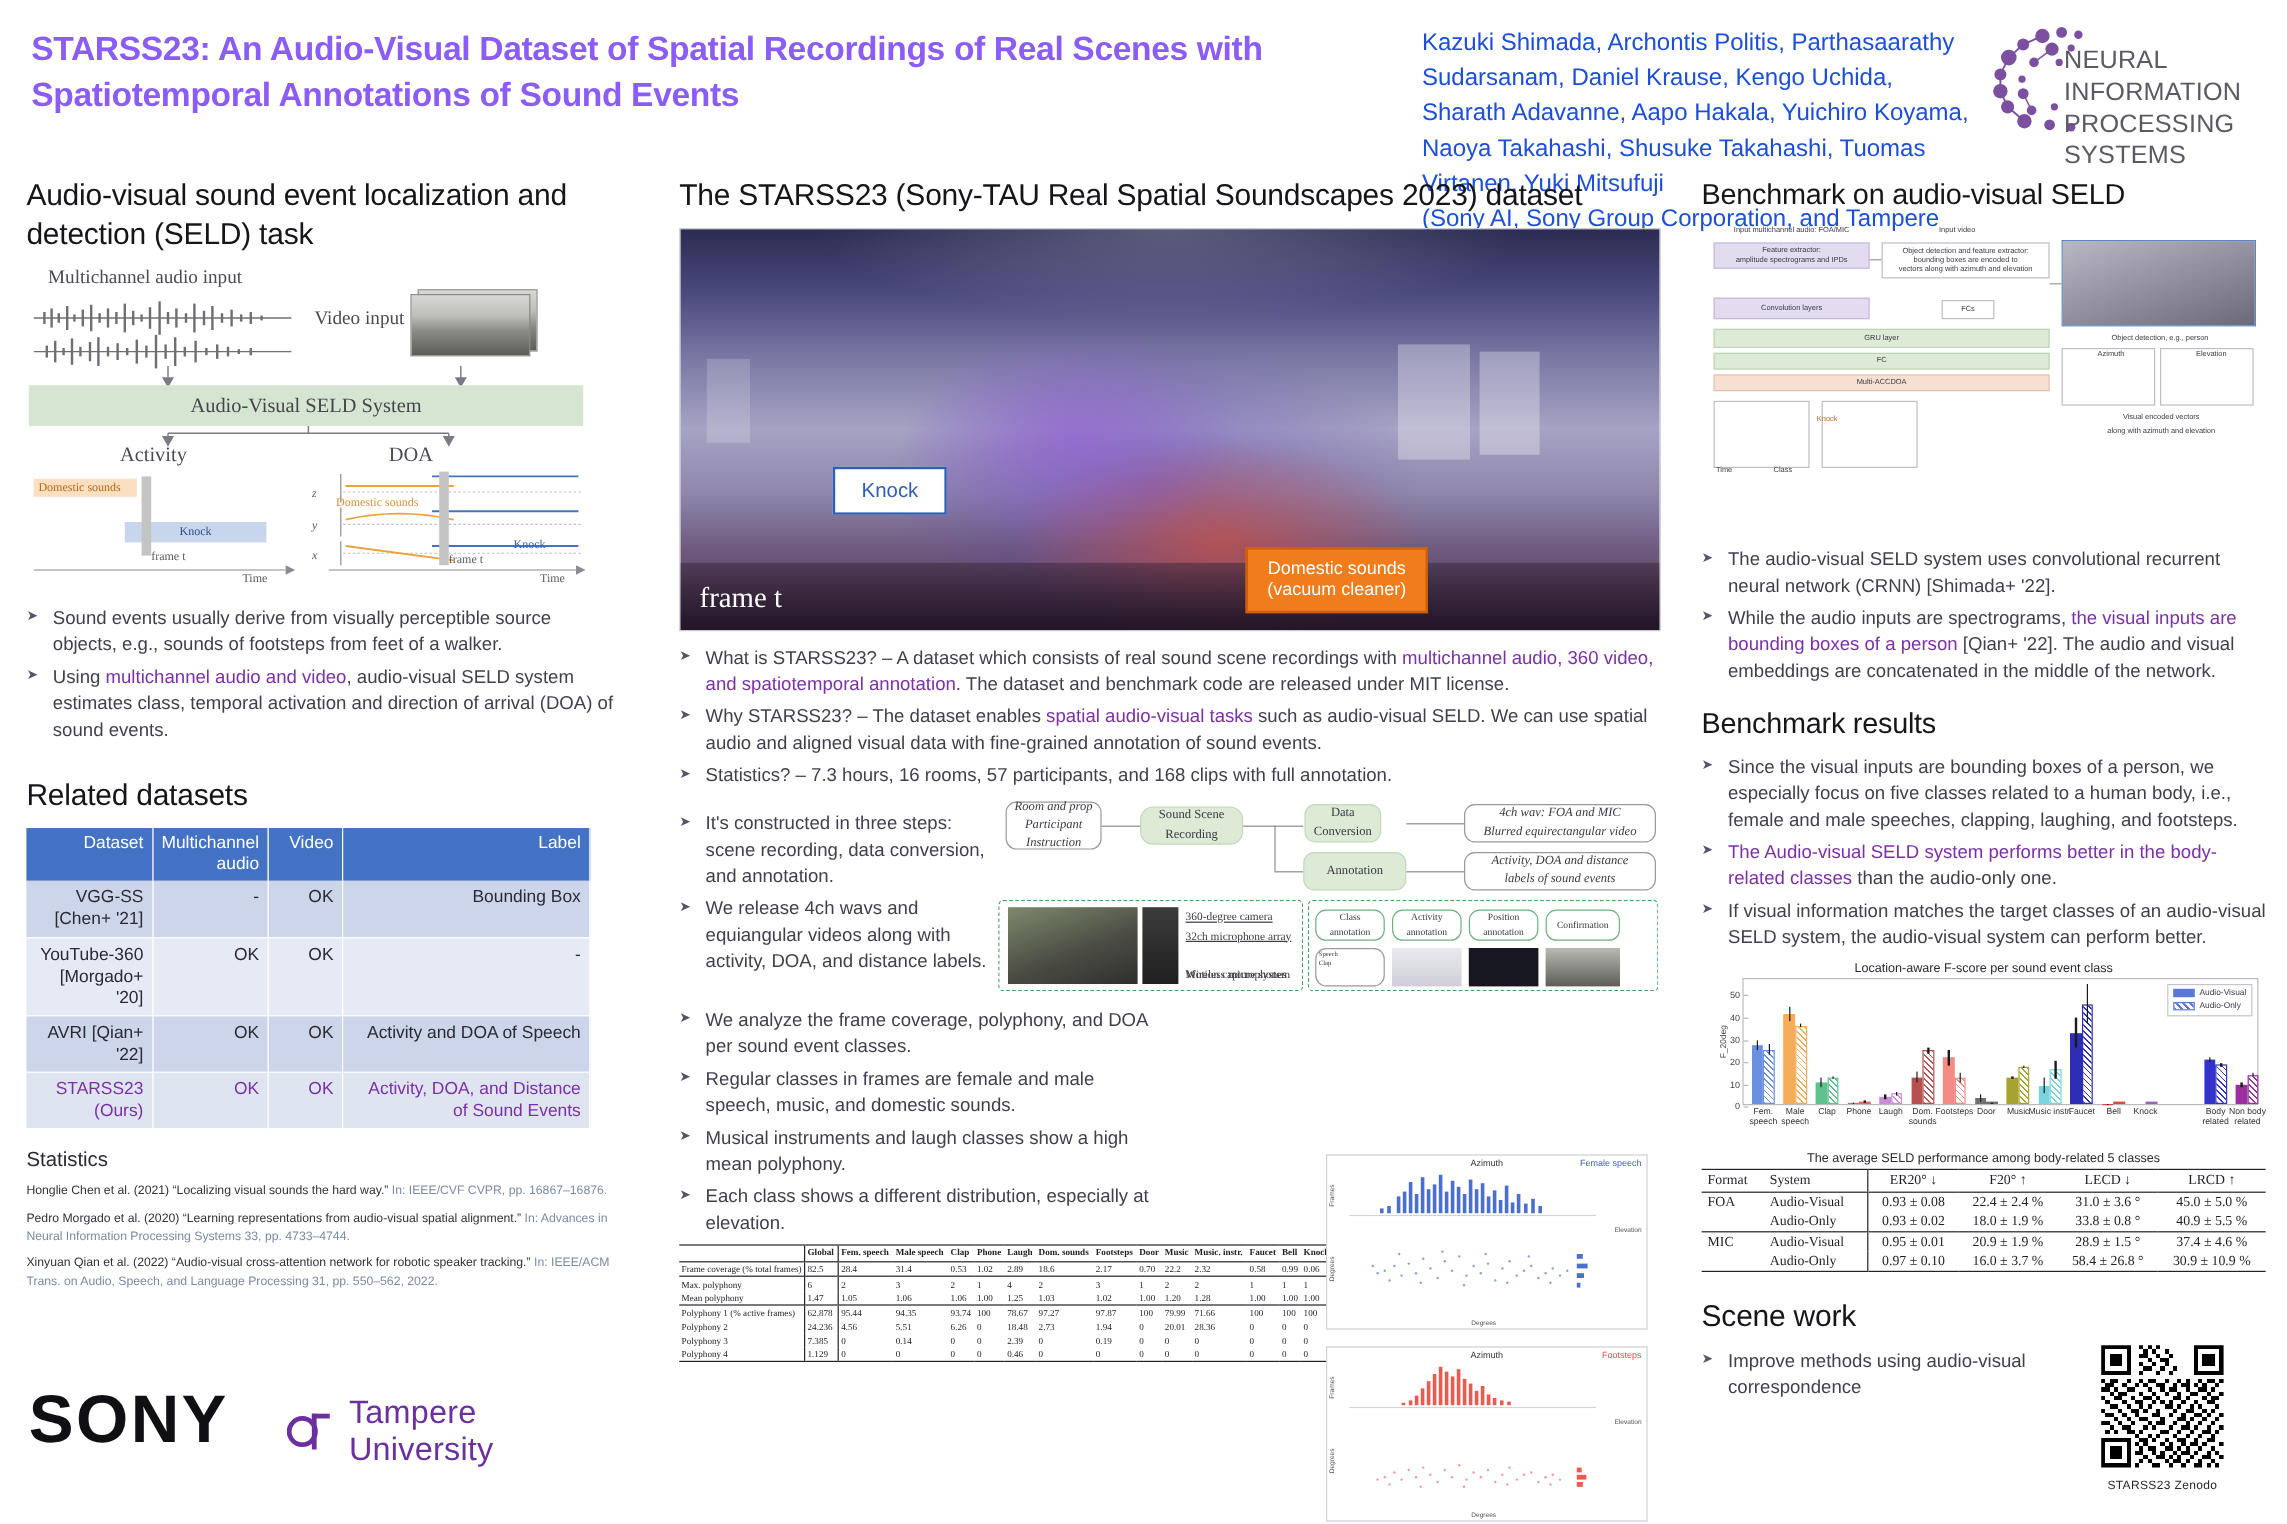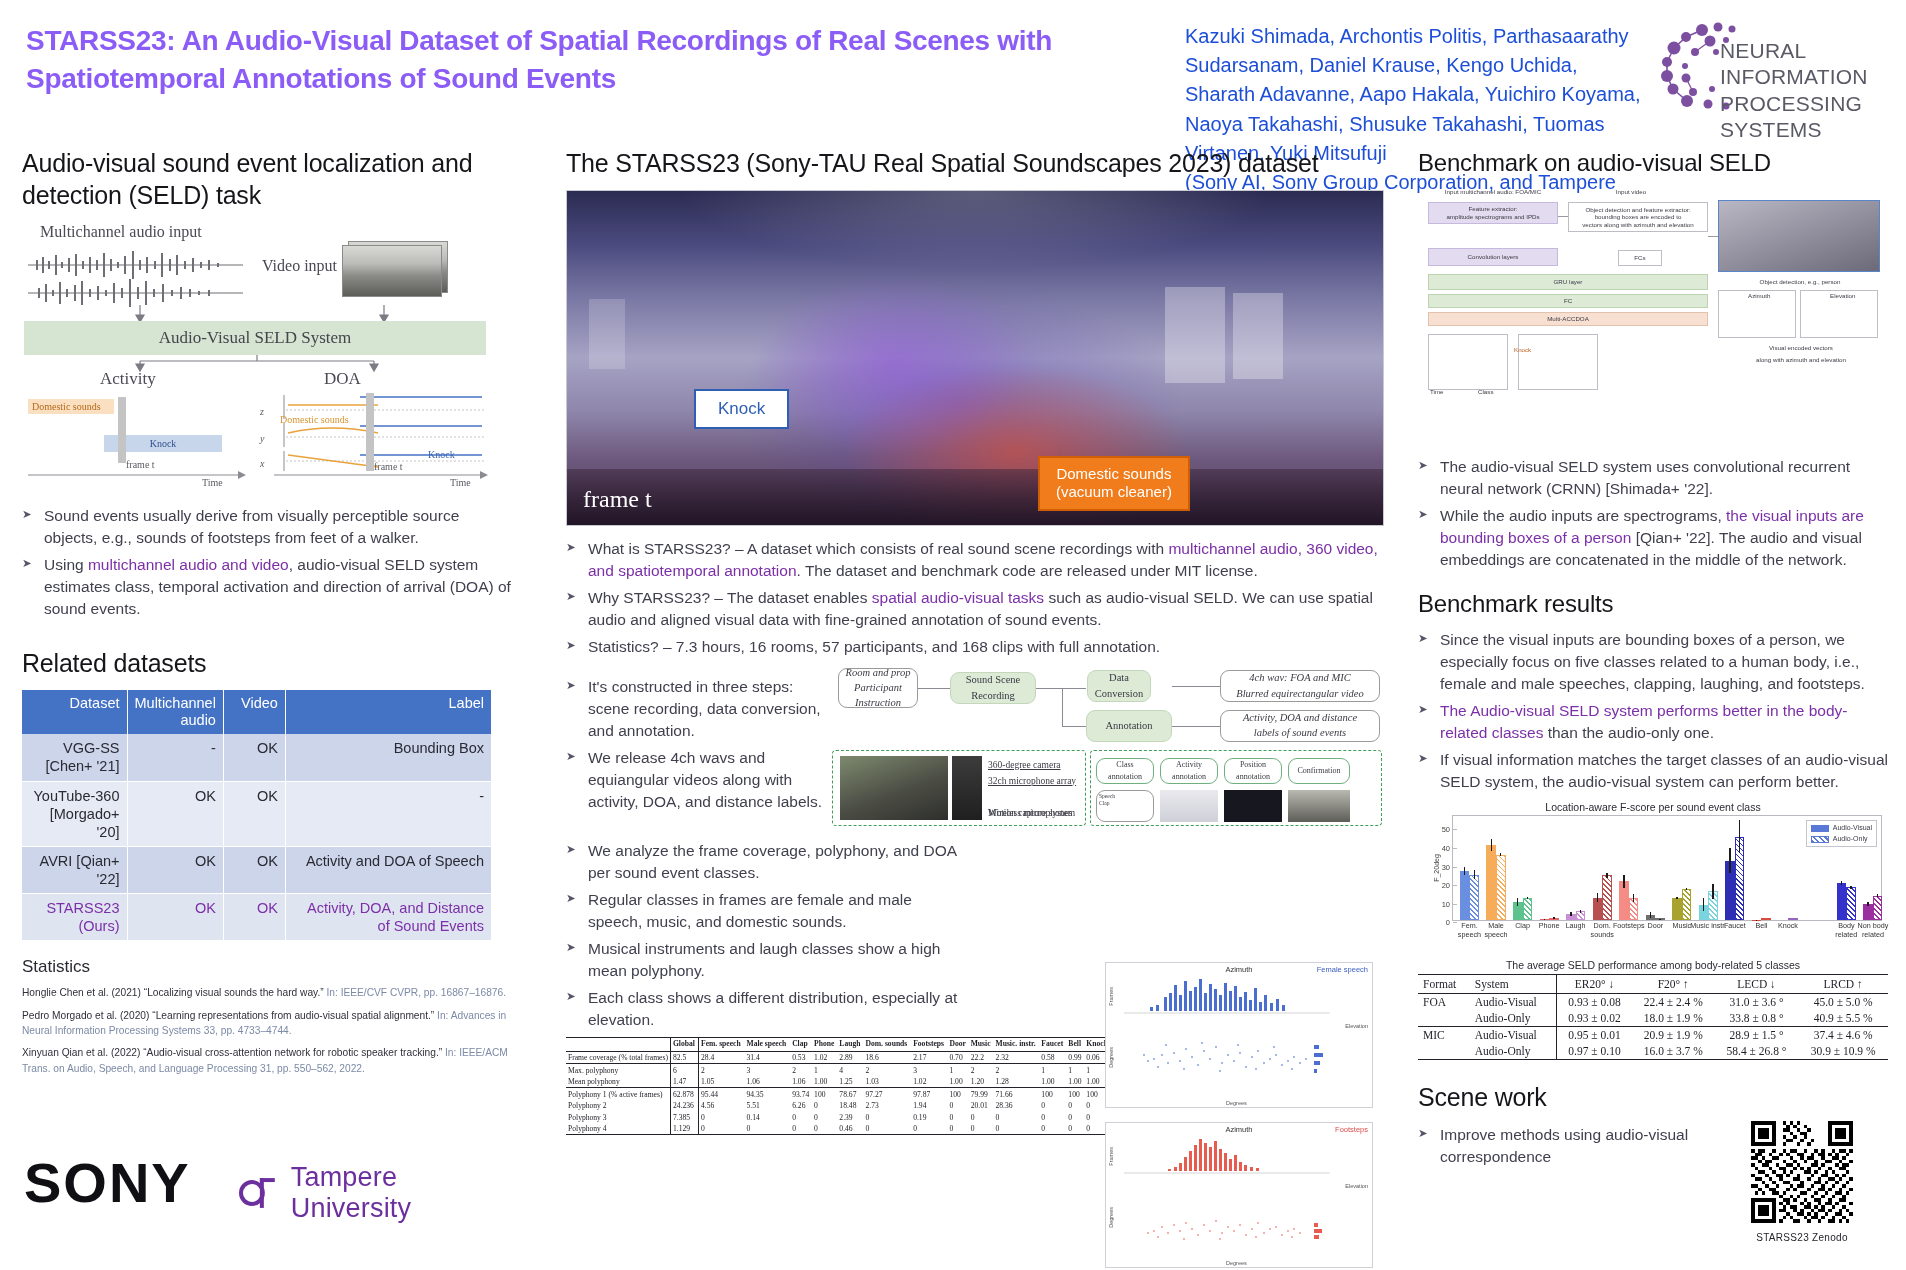--- a/index.html
+++ b/index.html
@@ -487,21 +487,21 @@
         <li>It's constructed in three steps: scene recording, data conversion, and annotation.</li>
         <li>We release 4ch wavs and equiangular videos along with activity, DOA, and distance labels.</li>
       </ul>
 
       <div class="pipe" style="position:absolute;left:272px;top:-6px;width:546px;">
         <div class="pbox ital" style="left:0;top:0;width:80px;height:40px;">
           <span>Room and prop</span>
           <span>Participant</span>
           <span>Instruction</span>
         </div>
-        <div class="pbox green" style="left:112px;top:4px;width:86px;height:32px;">
+        <div class="pbox green" style="left:112px;top:4px;width:86px;height:32px;border-radius:11px;">
           <span>Sound Scene</span>
           <span>Recording</span>
         </div>
         <div class="pbox green" style="left:249px;top:2px;width:64px;height:32px;">
           <span>Data</span>
           <span>Conversion</span>
         </div>
         <div class="pbox green" style="left:248px;top:42px;width:86px;height:32px;">
           <span>Annotation</span>
         </div>

